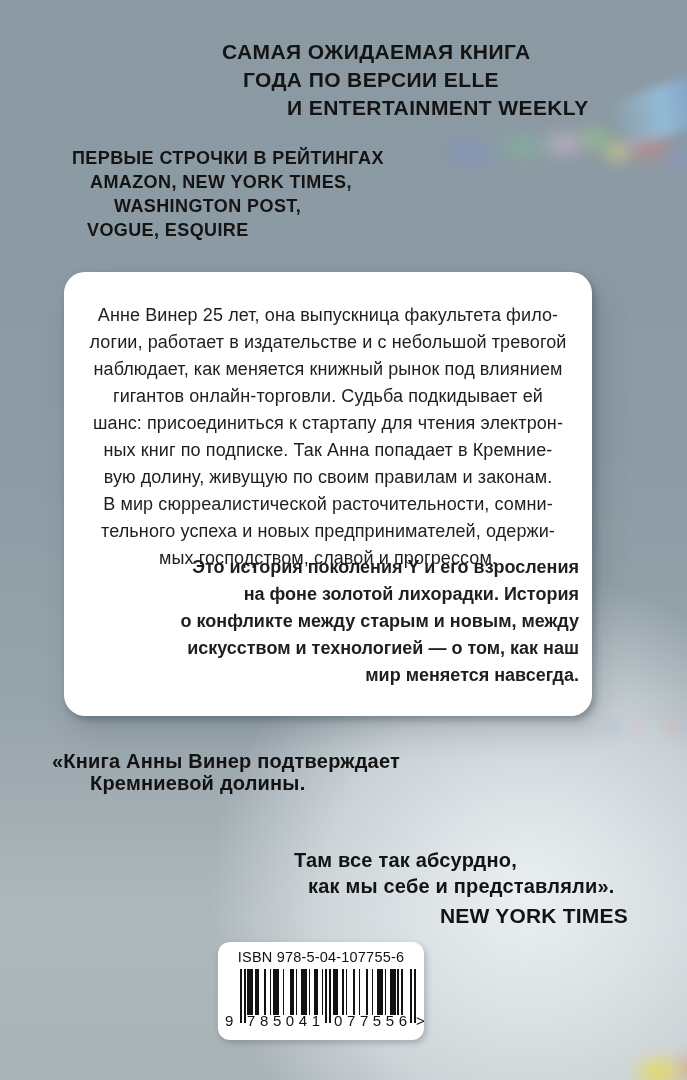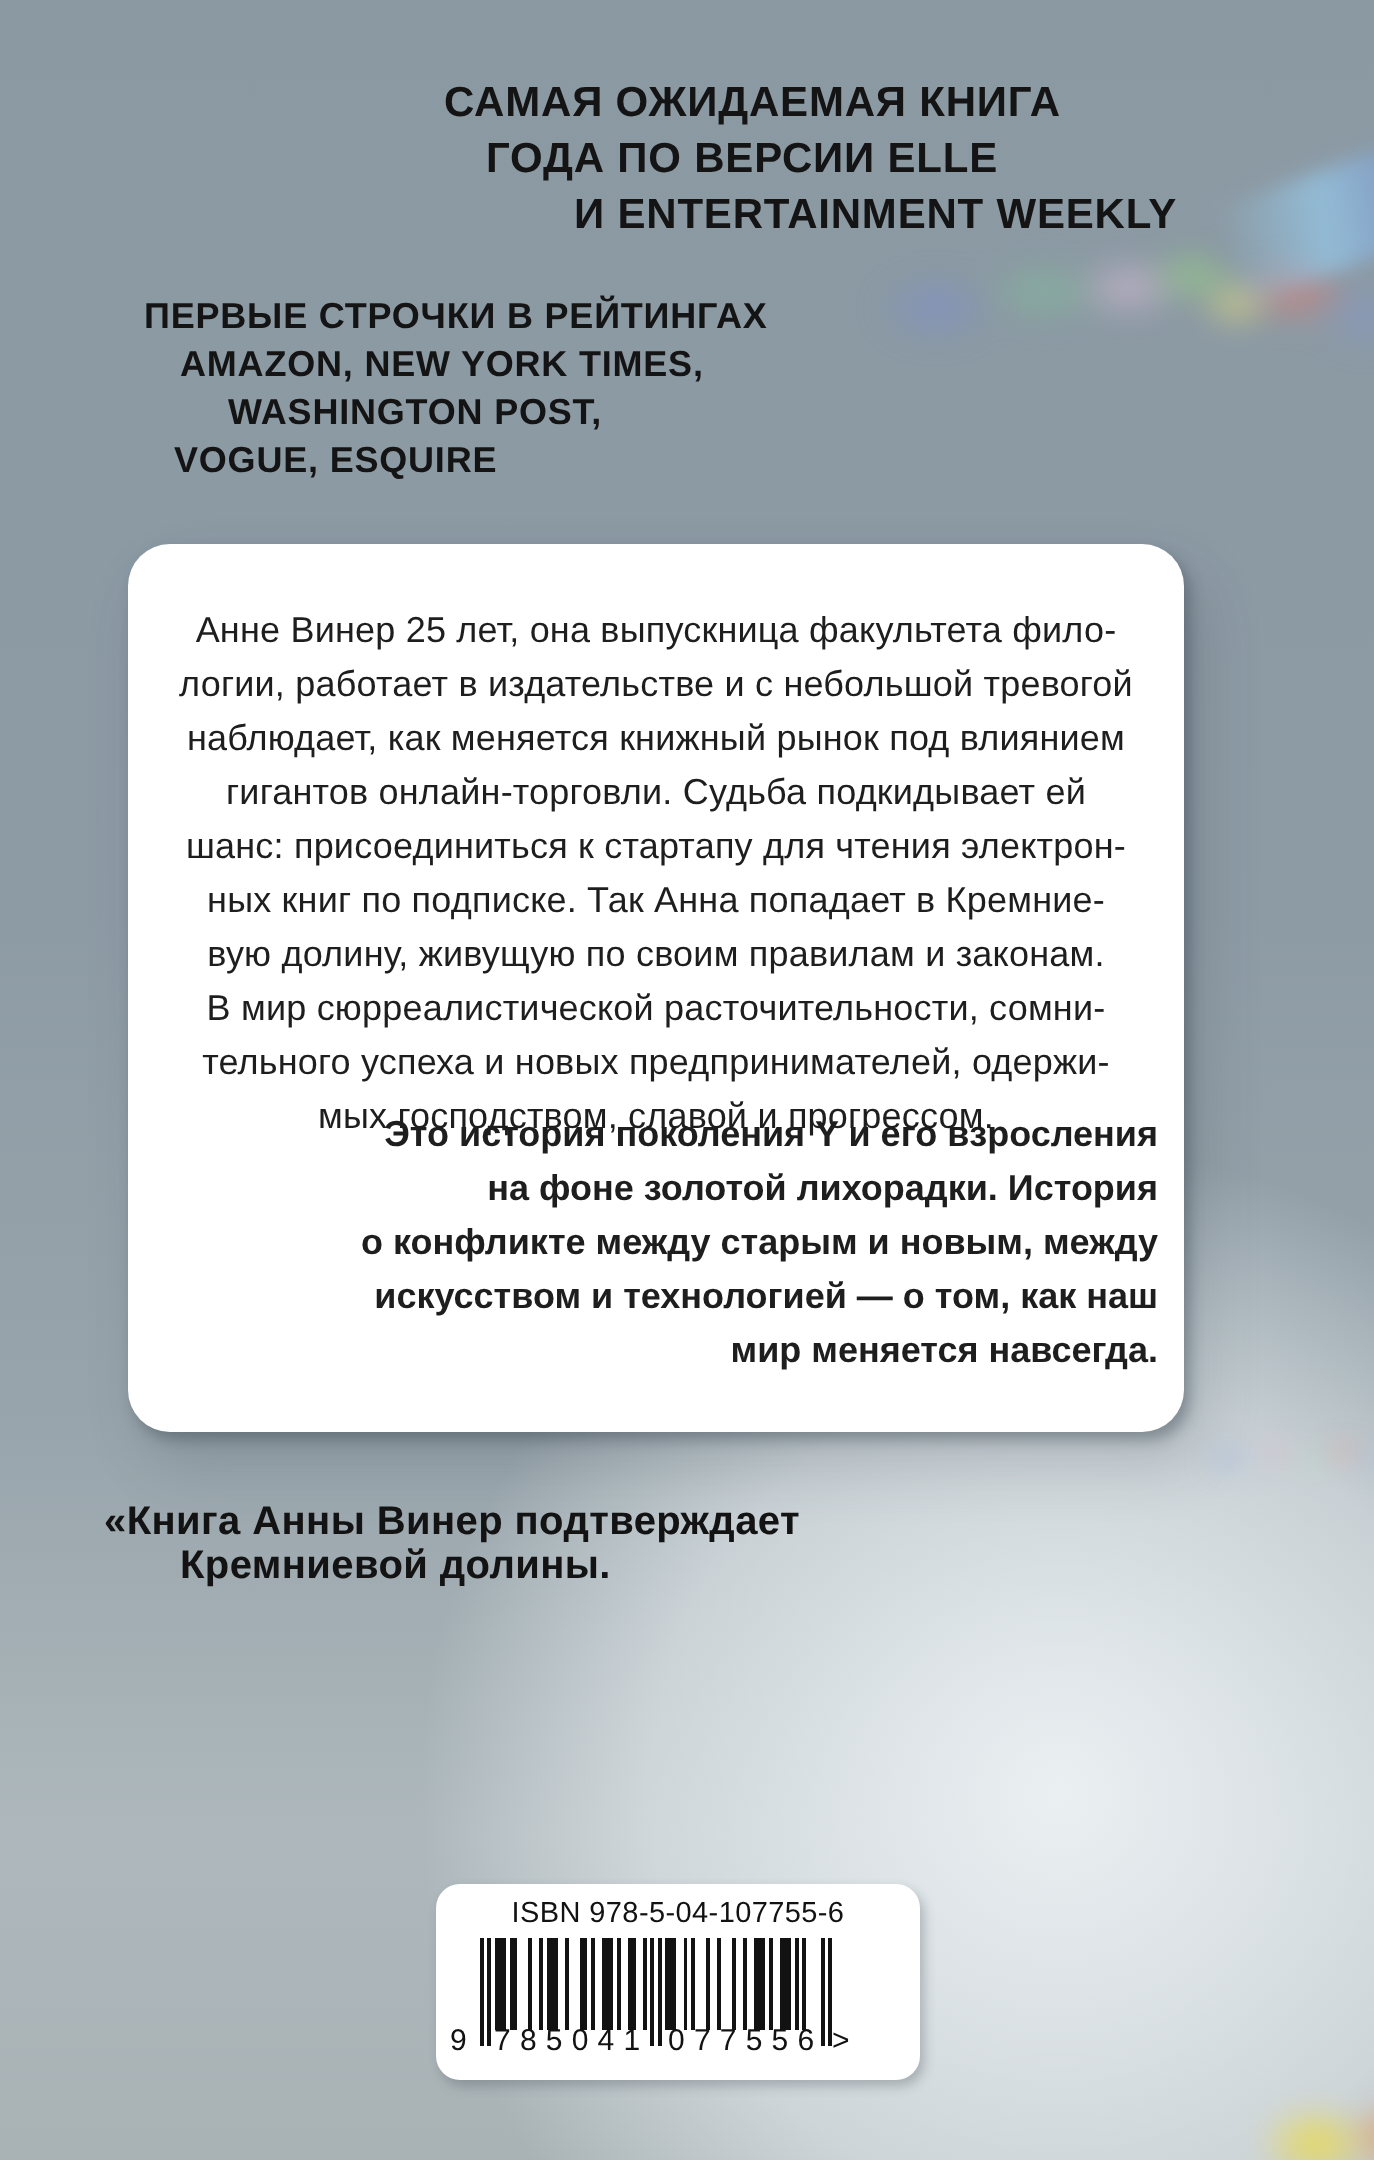--- a/index.html
+++ b/index.html
@@ -72,21 +72,21 @@
   .card .summary{top:282px;font-weight:700;letter-spacing:0px;text-align:right;}
 
   .quote{position:absolute;font-weight:700;font-size:20px;letter-spacing:0.2px;color:#131313;}
   .quote .line{white-space:nowrap;line-height:22px;}
   .quote-part1{left:0;top:750px;}
   .quote-part2{left:0;top:847px;}
   .quote-part2 .line{line-height:26px;}
   .quote-attrib{margin-top:5px;font-size:21px;white-space:nowrap;}
 
   .barcode-label{
-    position:absolute;left:218px;top:942px;width:242px;height:98px;
+    position:absolute;left:218px;top:942px;width:206px;height:98px;
     background:#fff;border-radius:12px;
     box-shadow:2px 3px 6px rgba(58,70,80,0.30);
   }
   .isbn-text{
     position:absolute;top:7px;left:0;width:100%;
     text-align:center;font-size:14.5px;letter-spacing:0.2px;color:#121212;white-space:nowrap;
   }
   .ean-svg{position:absolute;left:22px;top:27px;}
   .bc-digit{position:absolute;font-size:15px;color:#121212;}
   .bc-9{left:7px;top:70px;}
@@ -131,20 +131,25 @@
     <p class="summary">Это история поколения Y и его взросления
 на фоне золотой лихорадки. История
 о конфликте между старым и новым, между
 искусством и технологией — о том, как наш
 мир меняется навсегда.</p>
   </div>
 
   <div class="quote quote-part1">
     <div class="line" style="margin-left:52px">«Книга Анны Винер подтверждает</div>
     <div class="line" style="margin-left:90px">Кремниевой долины.</div>
+  </div>
+  <div class="quote quote-part2">
+    <div class="line" style="margin-left:294px">Там все так абсурдно,</div>
+    <div class="line" style="margin-left:308px">как мы себе и представляли».</div>
+    <div class="quote-attrib" style="margin-left:440px">NEW YORK TIMES</div>
   </div>
 
   <div class="barcode-label">
     <div class="isbn-text">ISBN 978-5-04-107755-6</div>
     <svg class="ean-svg" id="ean-svg" width="176" height="54" viewBox="0 0 176 54" shape-rendering="crispEdges">
         <rect x="0.00" y="0" width="1.85" height="54" fill="#121212"></rect>
         <rect x="3.71" y="0" width="1.85" height="54" fill="#121212"></rect>
         <rect x="7.41" y="0" width="1.85" height="46" fill="#121212"></rect>
         <rect x="9.26" y="0" width="1.85" height="46" fill="#121212"></rect>
         <rect x="11.12" y="0" width="1.85" height="46" fill="#121212"></rect>

